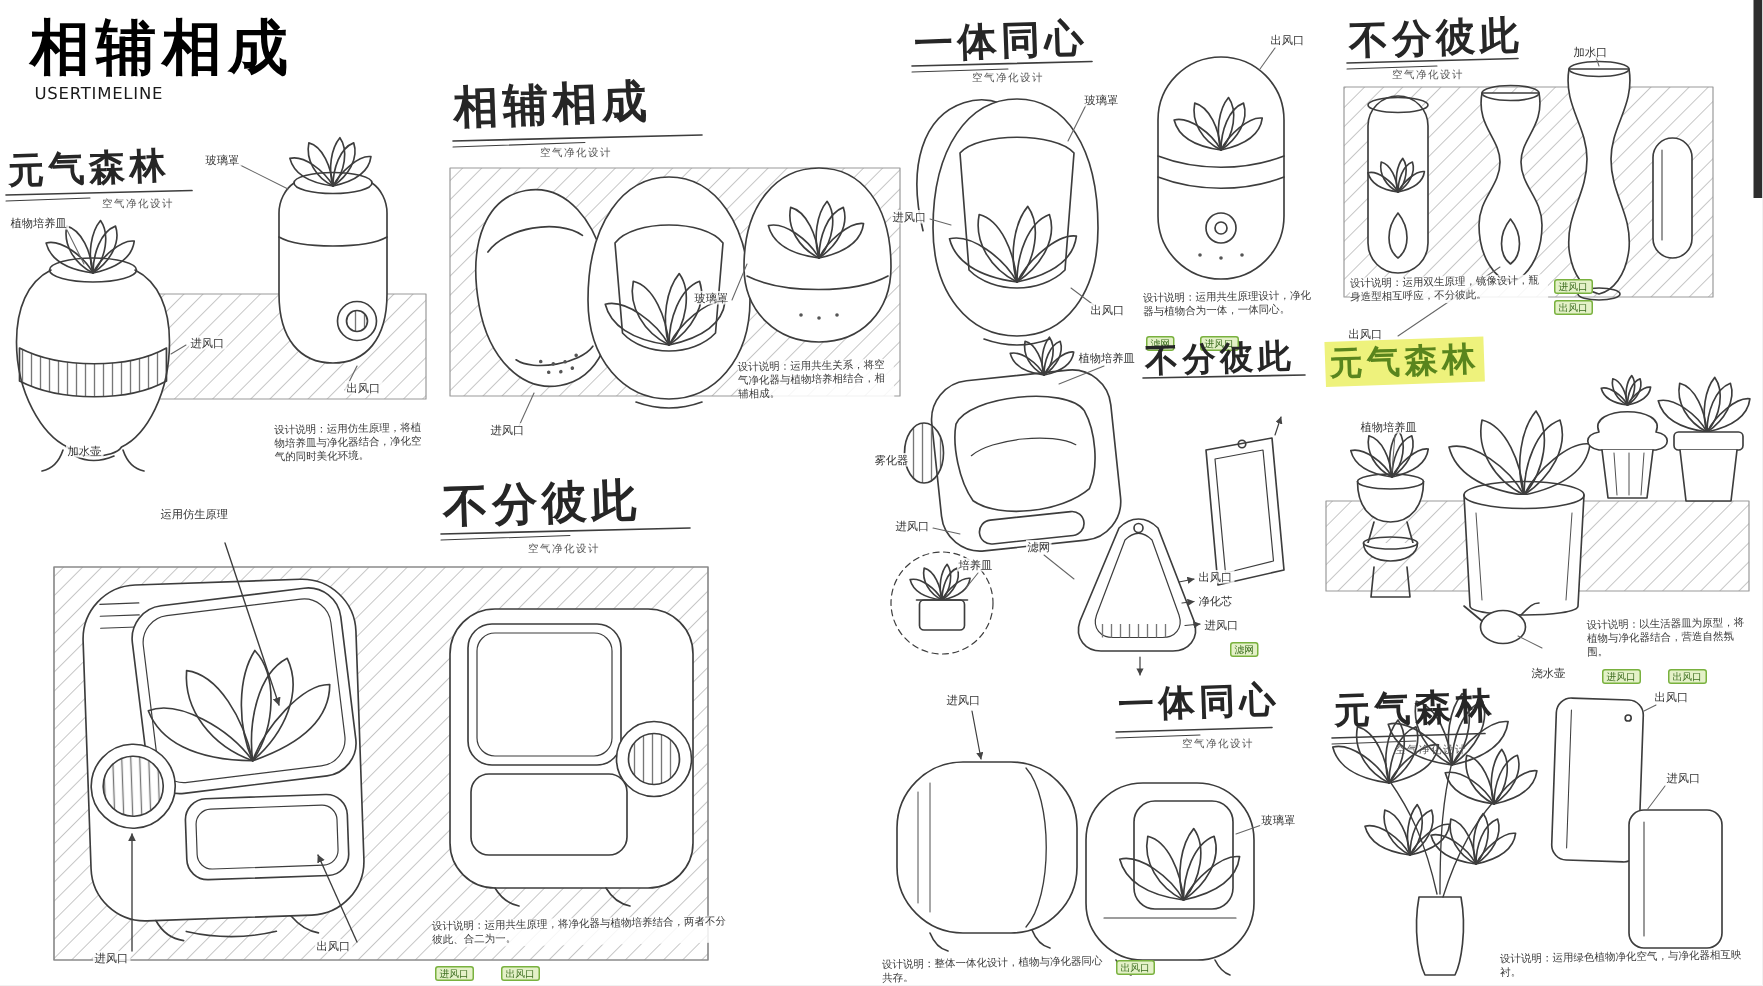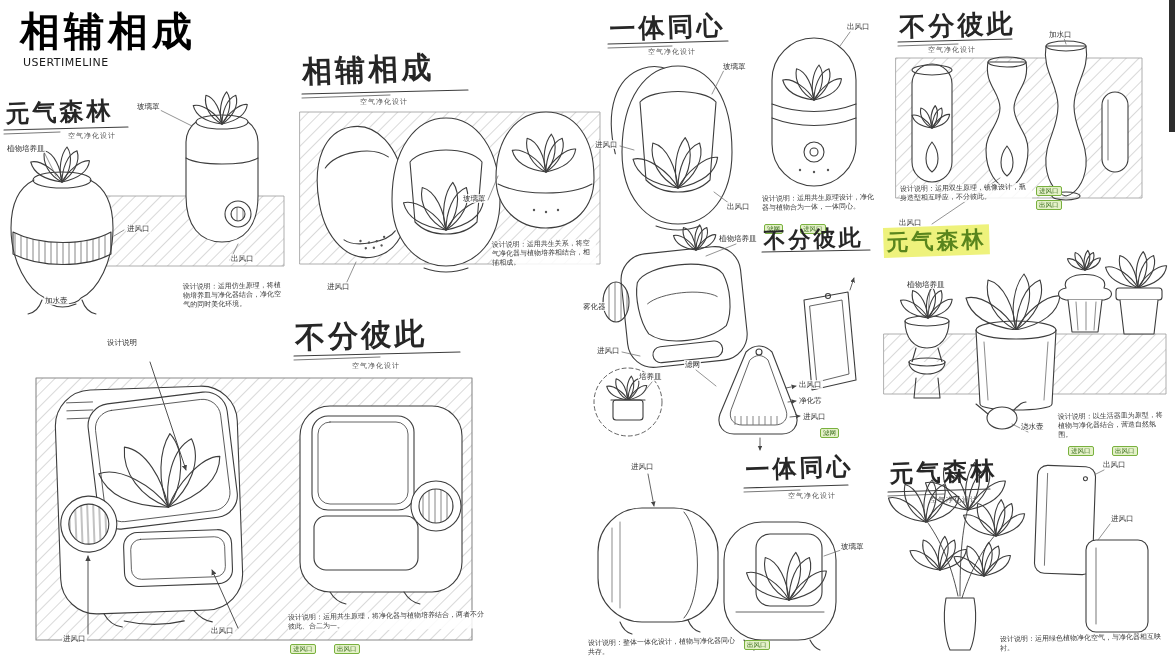--- a/index.html
+++ b/index.html
@@ -364,28 +364,28 @@
   <div class="lbl" style="left:718px;top:234px">植物培养皿</div>
   <div class="lbl" style="left:582px;top:302px">雾化器</div>
   <div class="lbl" style="left:596px;top:346px">进风口</div>
   <div class="lbl" style="left:638px;top:372px">培养皿</div>
   <div class="lbl" style="left:684px;top:360px">滤网</div>
   <div class="lbl" style="left:798px;top:380px">出风口</div>
   <div class="lbl" style="left:798px;top:396px">净化芯</div>
   <div class="lbl" style="left:802px;top:412px">进风口</div>
   <div class="chip" style="left:820px;top:428px">滤网</div>
   <div class="lbl" style="left:906px;top:280px">植物培养皿</div>
-  <div class="lbl" style="left:1020px;top:422px">浇水壶</div>
+  <div class="lbl" style="left:1020px;top:444px">浇水壶</div>
   <div class="note" style="left:1058px;top:412px;width:108px">设计说明：以生活器皿为原型，将植物与净化器结合，营造自然氛围。</div>
   <div class="chip" style="left:1068px;top:446px">进风口</div>
   <div class="chip" style="left:1112px;top:446px">出风口</div>
 
   <div class="htitle s30" style="left:296px;top:318px">不分彼此</div>
   <div class="sub" style="left:352px;top:361px">空气净化设计</div>
-  <div class="lbl" style="left:106px;top:338px">设计说明</div>
+  <div class="lbl" style="left:106px;top:338px">运用仿生原理</div>
   <div class="lbl" style="left:62px;top:634px">进风口</div>
   <div class="lbl" style="left:210px;top:626px">出风口</div>
   <div class="note" style="left:288px;top:612px;width:196px">设计说明：运用共生原理，将净化器与植物培养结合，两者不分彼此、合二为一。</div>
   <div class="chip" style="left:290px;top:644px">进风口</div>
   <div class="chip" style="left:334px;top:644px">出风口</div>
 
   <div class="htitle s24" style="left:746px;top:454px">一体同心</div>
   <div class="sub" style="left:788px;top:491px">空气净化设计</div>
   <div class="lbl" style="left:630px;top:462px">进风口</div>
   <div class="lbl" style="left:840px;top:542px">玻璃罩</div>

